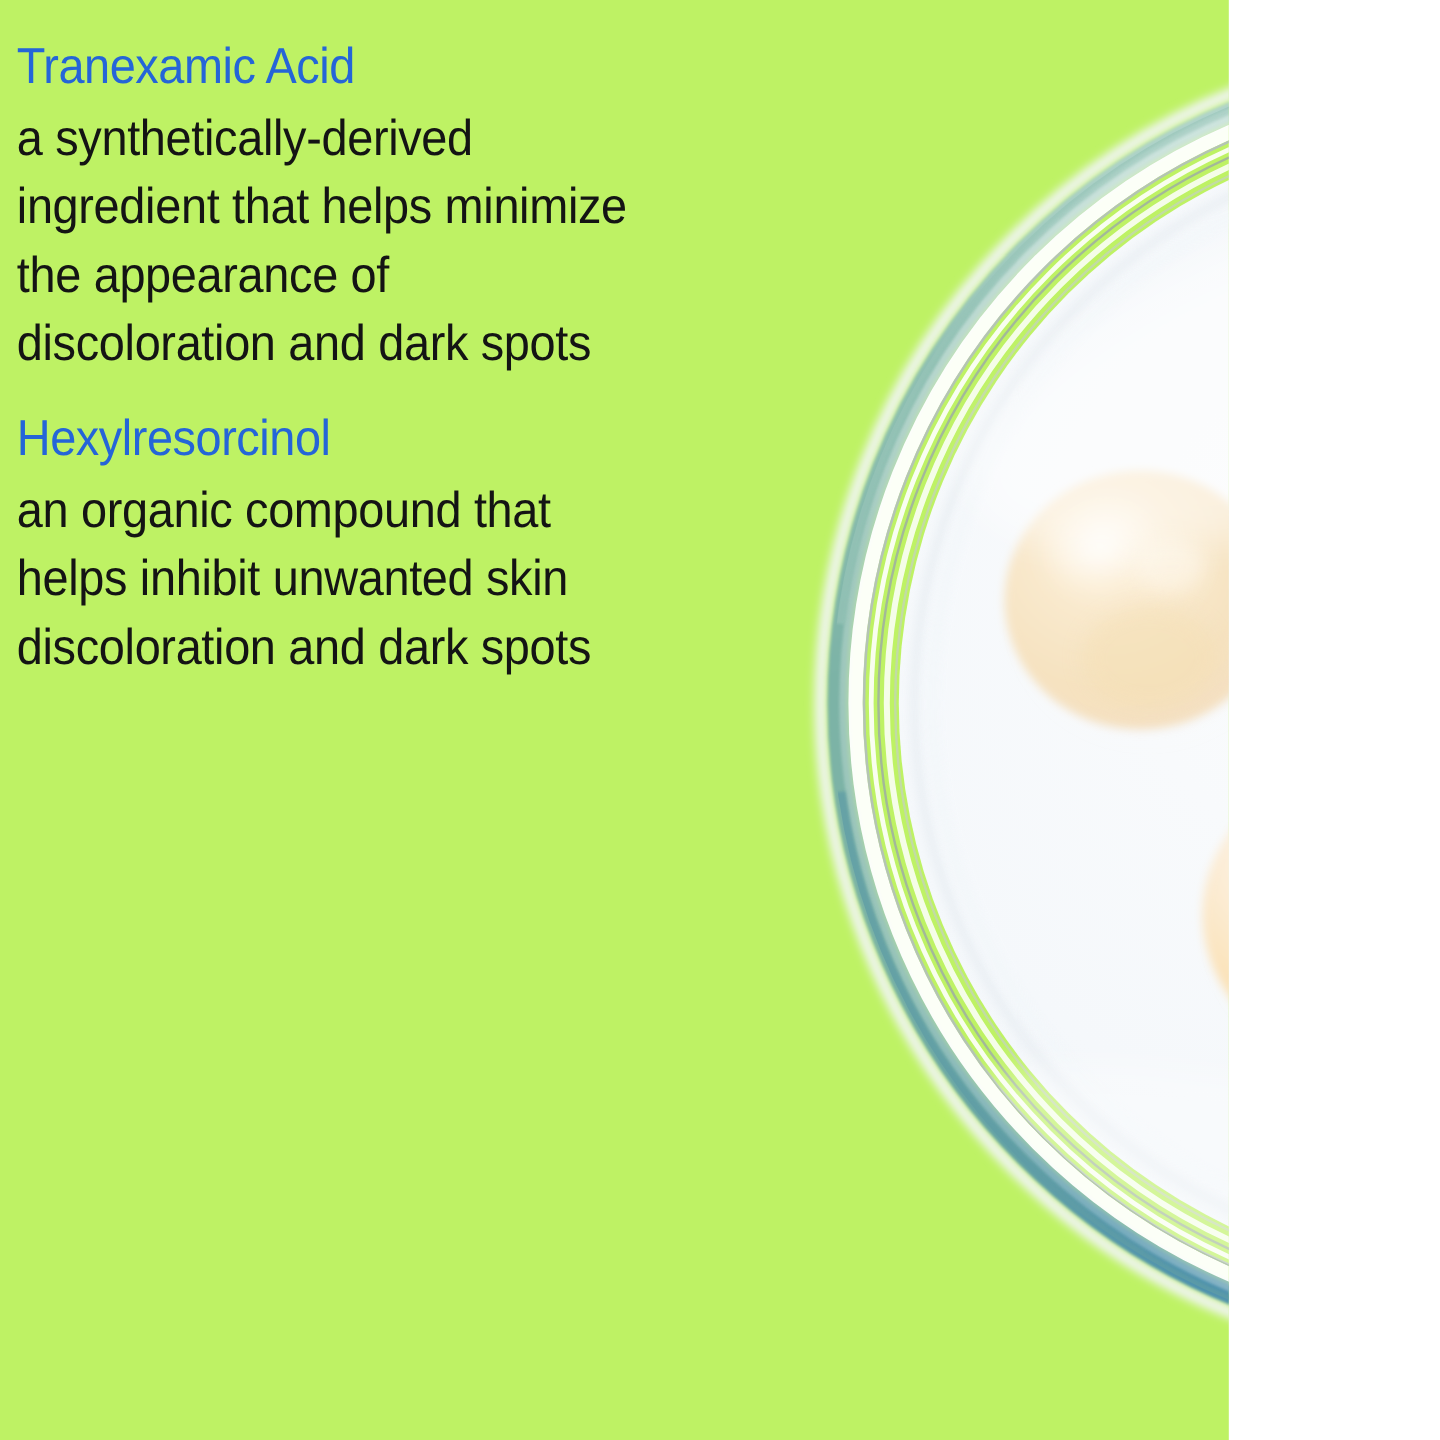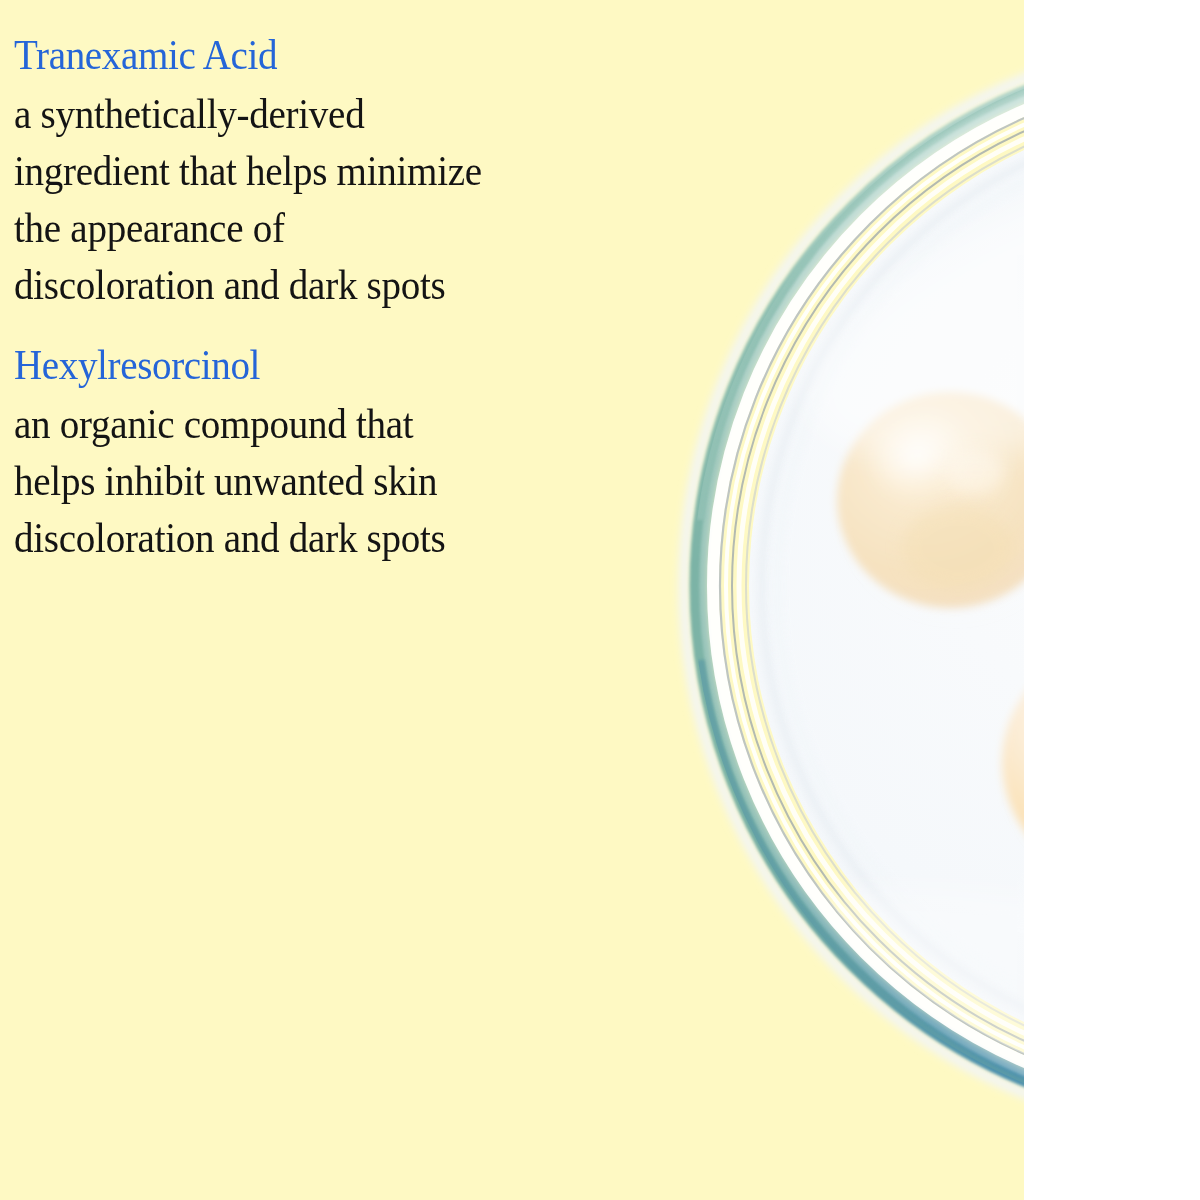--- a/index.html
+++ b/index.html
@@ -5,23 +5,23 @@
 <style>
   html, body {
     margin: 0;
     padding: 0;
     background: #ffffff;
   }
   #stage {
     position: relative;
     width: 1024px;
     height: 1200px;
-    background: #fef9c3;
+    background: #bef264;
     overflow: hidden;
-    font-family: Liberation Serif, serif;
+    font-family: Liberation Sans, sans-serif;
   }
 
   
   #dish-art {
     position: absolute;
     left: 0; top: 0;
     width: 1200px; height: 1200px;
     pointer-events: none;
   }
 

